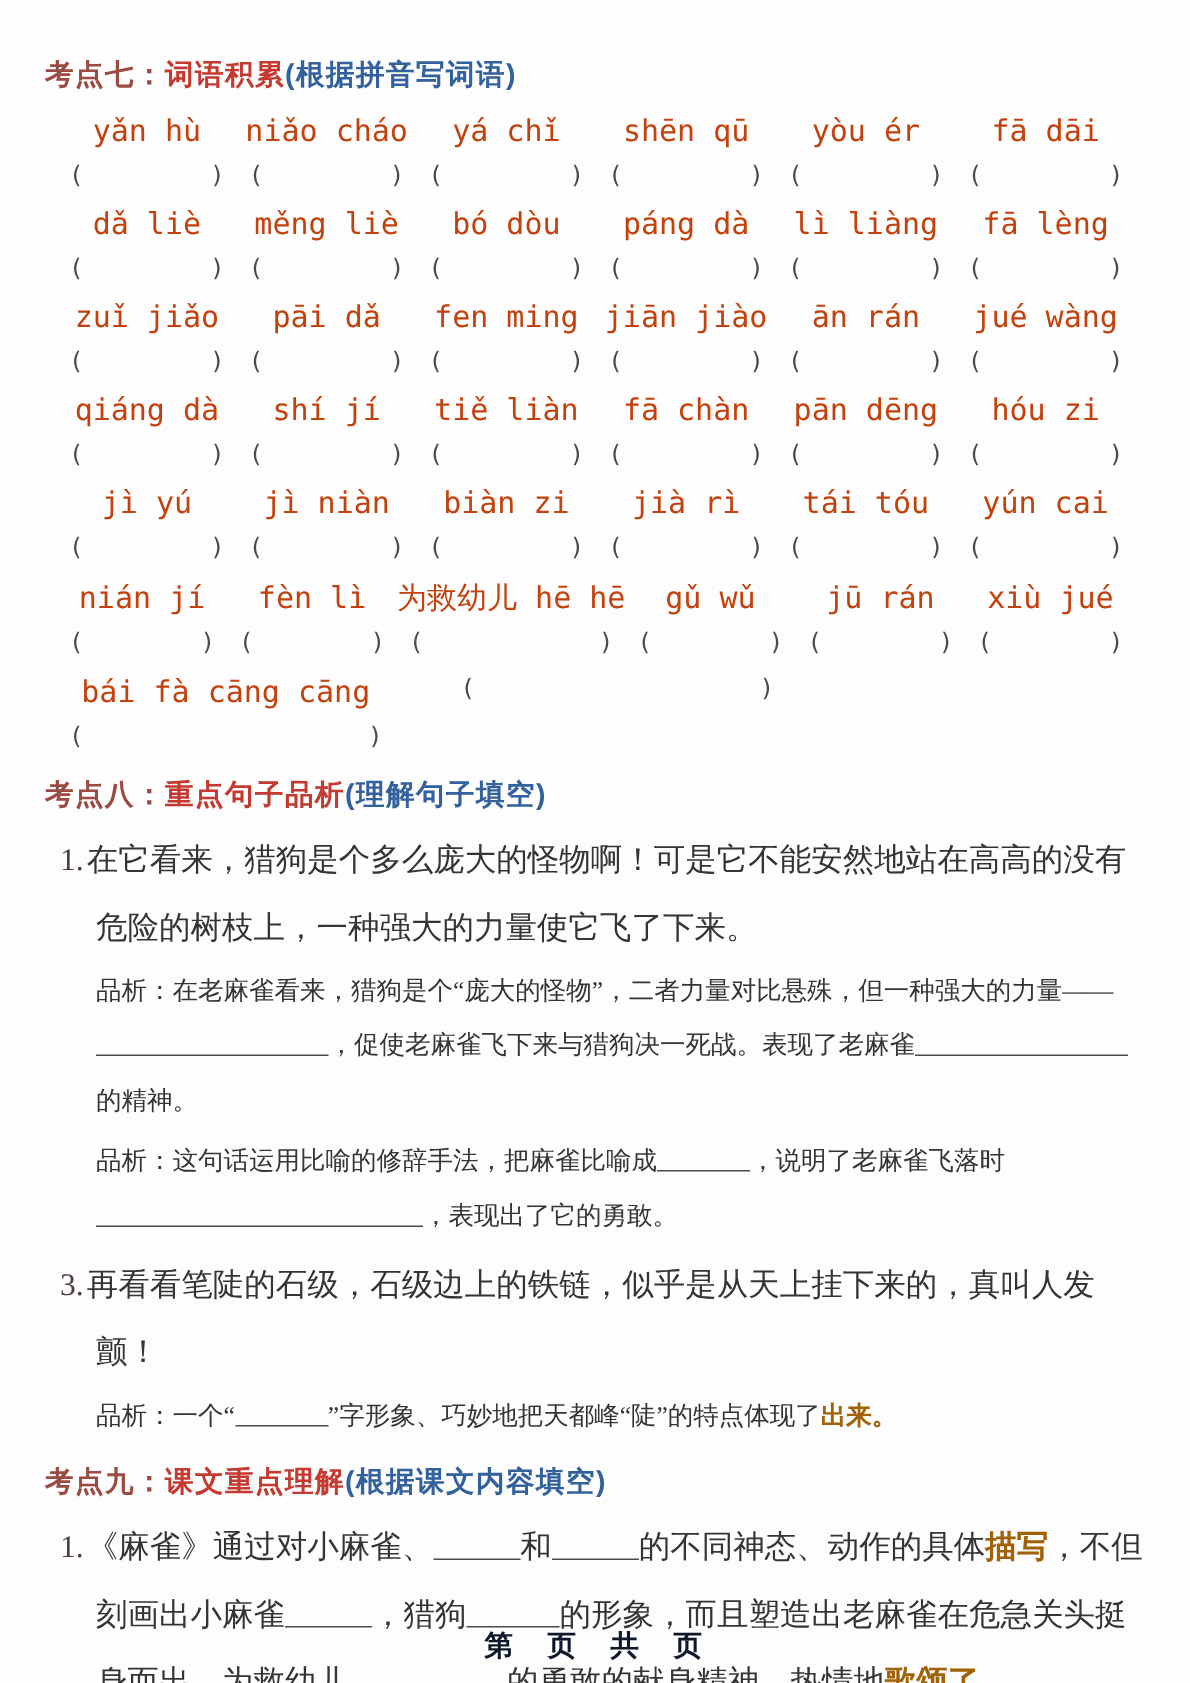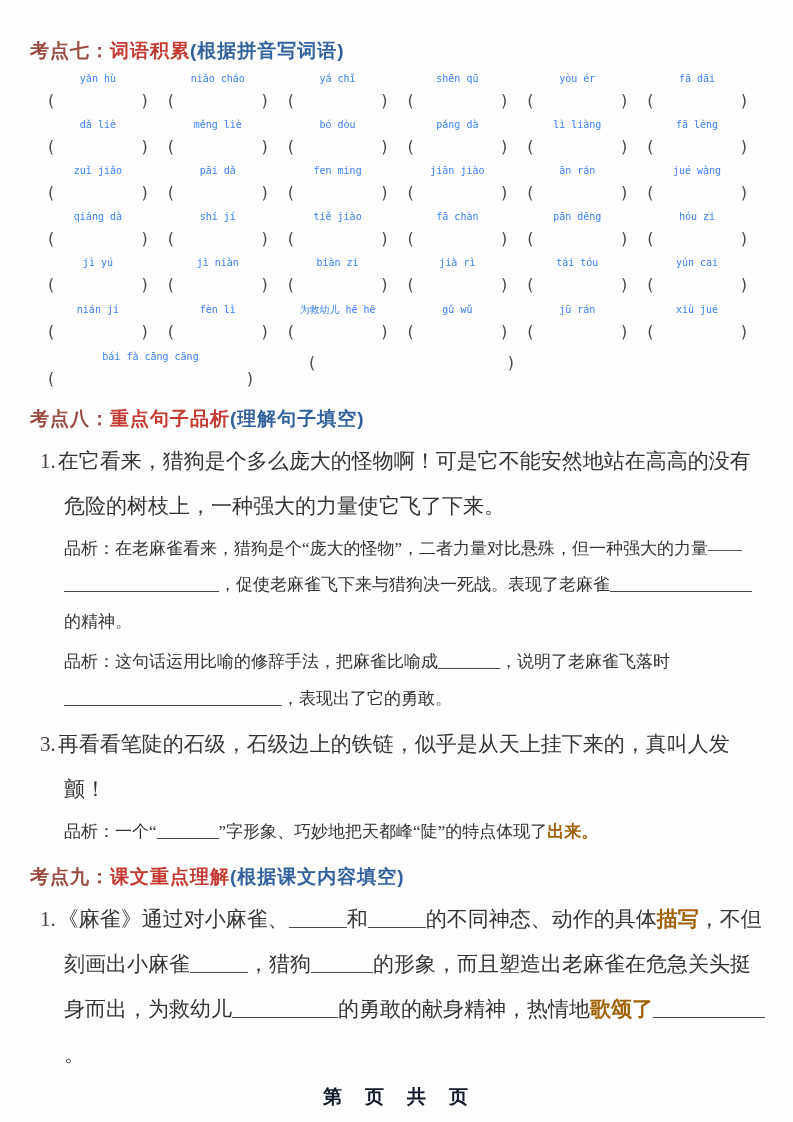--- a/index.html
+++ b/index.html
@@ -21,21 +21,21 @@
   .hd-prefix{color:#9a4b42;}
   .hd-main{color:#c43a31;}
   .hd-note{color:#33619e;font-weight:bold;}
 
   
   .py-grid{margin:4px 8px 8px 8px;}
   .py-row{display:flex;margin-bottom:3px;}
   .py-cell{flex:1 1 0;text-align:center;}
   .py-text{
     font-family:"DejaVu Sans Mono","Liberation Mono",monospace;
-    font-size:10px;color:#3b82f6;line-height:1.6;
+    font-size:20px;color:#c2410c;line-height:1.6;
     white-space:nowrap;
   }
   .py-br{
     display:flex;justify-content:space-between;
     padding:0 10px;font-size:16px;color:#4a4a4a;
     line-height:1.7;
     font-family:"DejaVu Sans","Liberation Sans",sans-serif;
   }
   .py-row-wide{display:flex;margin-bottom:2px;}
   .py-cell-wide{width:225px;margin-right:36px;flex:none;}
@@ -217,21 +217,21 @@
           </div>
         </div>
         <div class="py-cell">
           <div class="py-text">shí jí</div>
           <div class="py-br">
             <span>(</span>
             <span>)</span>
           </div>
         </div>
         <div class="py-cell">
-          <div class="py-text">tiě jiào</div>
+          <div class="py-text">tiě liàn</div>
           <div class="py-br">
             <span>(</span>
             <span>)</span>
           </div>
         </div>
         <div class="py-cell">
           <div class="py-text">fā chàn</div>
           <div class="py-br">
             <span>(</span>
             <span>)</span>

